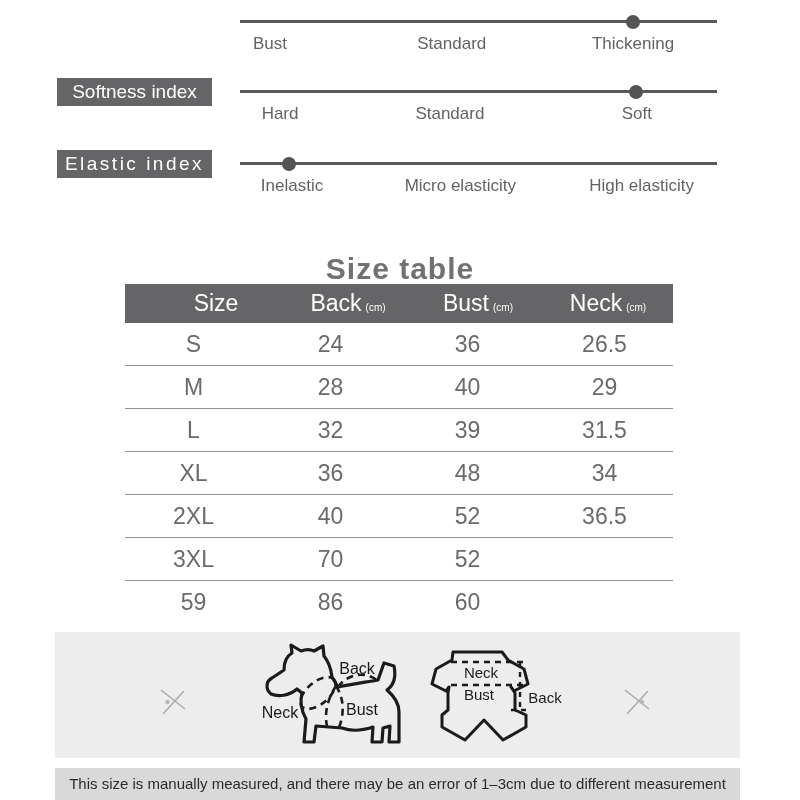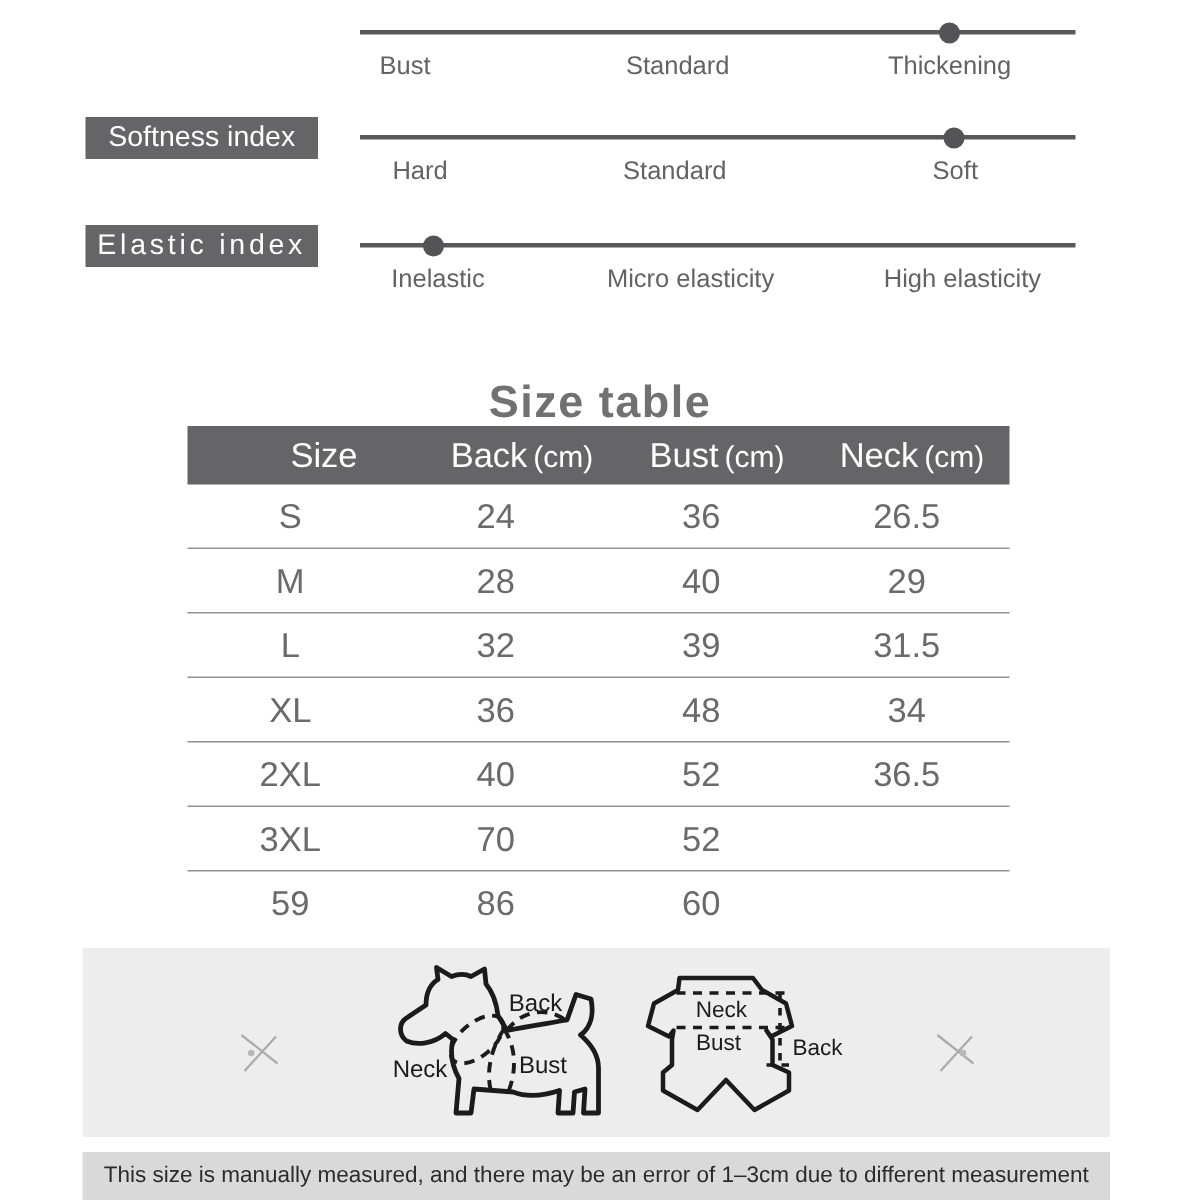--- a/index.html
+++ b/index.html
@@ -22,21 +22,21 @@
   .opt{position:absolute;top:26px;transform:translateX(-50%);white-space:nowrap;
        font-size:17px;color:#636365;}
   
   .table-title{position:absolute;left:0;top:236px;width:800px;text-align:center;
     font-size:30px;font-weight:bold;color:#717174;letter-spacing:1px;margin-top:16px;}
   .size-table{position:absolute;left:125px;top:284px;width:548px;}
   .thead{display:grid;grid-template-columns:1fr 1fr 1fr 1fr;height:39px;
     background:#656567;color:#ffffff;align-items:center;padding-left:28px;}
   .th-cell{display:flex;justify-content:center;align-items:baseline;gap:4px;}
   .th-name{font-size:23px;}
-  .th-unit{font-size:20px;text-align:center;}
+  .th-unit{font-size:10px;text-align:center;}
   .trow{display:grid;grid-template-columns:1fr 1fr 1fr 1fr;height:42px;
     align-items:center;border-bottom:1px solid #919193;}
   .trow:last-child{border-bottom:none;}
   .td{font-size:23px;color:#6a6a6c;text-align:center;}
   
   .diagram{position:absolute;left:55px;top:632px;width:685px;height:126px;background:#ededee;}
   .deco{position:absolute;top:53px;}
   .deco-left{left:103px;} .deco-right{right:88px;}
   .dog-svg{position:absolute;left:200px;top:4px;}
   .garment-svg{position:absolute;left:368px;top:8px;}

